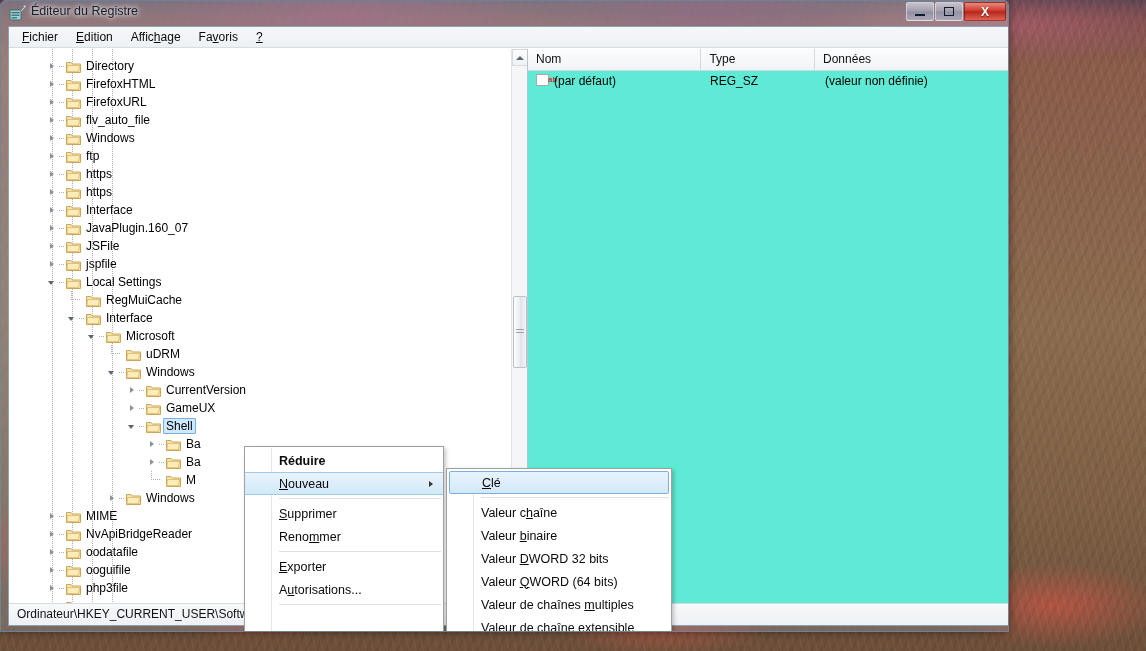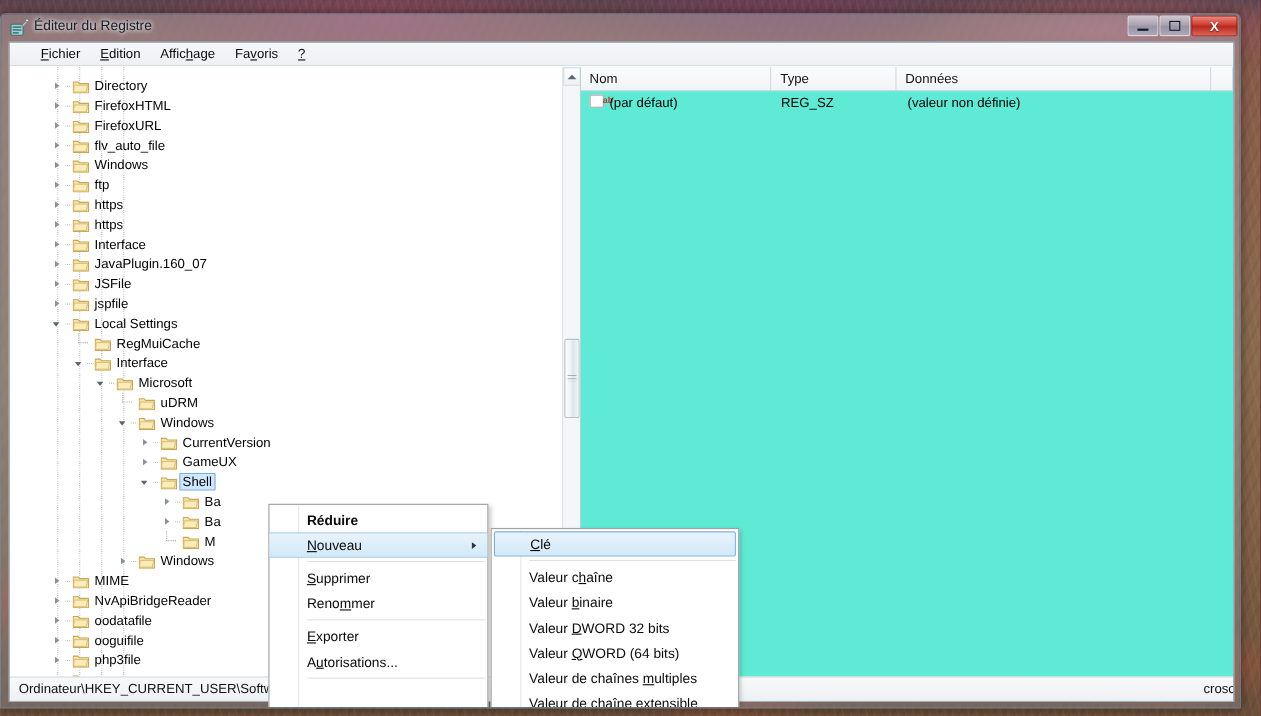--- a/index.html
+++ b/index.html
@@ -32,22 +32,22 @@
   #desktop:after {
     content:""; position:absolute; inset:0;
     background-image:
       repeating-linear-gradient(78deg, rgba(255,255,255,.035) 0 2px, transparent 2px 7px),
       repeating-linear-gradient(-63deg, rgba(0,0,0,.05) 0 3px, transparent 3px 9px);
   }
 
   
   #window {
     position: absolute;
-    left: 0; top: 12px;
-    width: 1128px; height: 632px;
+    left: 0; top: 0;
+    width: 1009px; height: 632px;
     border: 1px solid rgba(110,140,160,.85);
     border-radius: 5px 5px 0 0;
     box-shadow: 0 0 10px rgba(0,0,0,.5);
     overflow: hidden;
   }
   #glass {
     position:absolute; inset:0;
     background: linear-gradient(180deg, rgba(190,200,215,.34) 0%, rgba(170,185,205,.30) 48%, rgba(150,170,195,.26) 100%);
     backdrop-filter: blur(2px);
   }
@@ -96,21 +96,21 @@
     background:#fff;
     border:1px solid #8ba3b5;
   }
 
   
   #menubar {
     height: 21px;
     background: linear-gradient(180deg,#f5f7f9 0%,#eef1f4 100%);
     border-bottom: 1px solid #d6dde3;
     display:flex; align-items:center;
-    padding-left: 19px;
+    padding-left: 4px;
   }
   .menu-item {
     font-size: 12px; color:#0a0a0a;
     padding: 2px 9px;
     white-space: nowrap;
   }
   .menu-item u { text-decoration: underline; }
 
   
   #panes { position:absolute; left:0; top:22px; right:0; bottom:22px; display:flex; }

